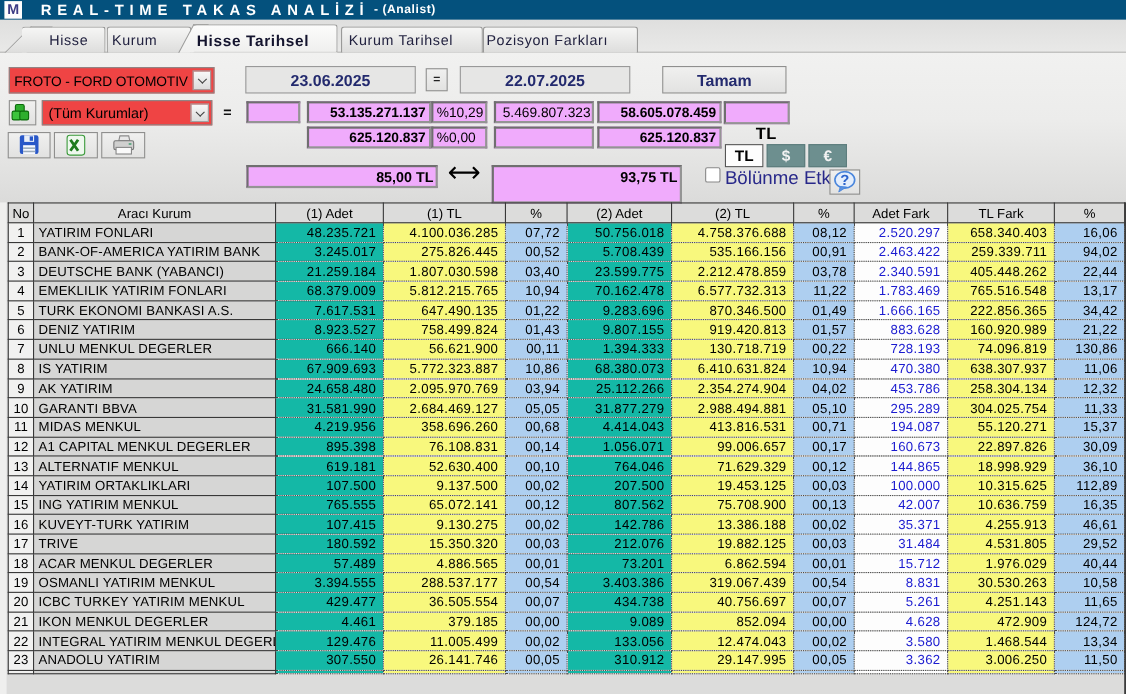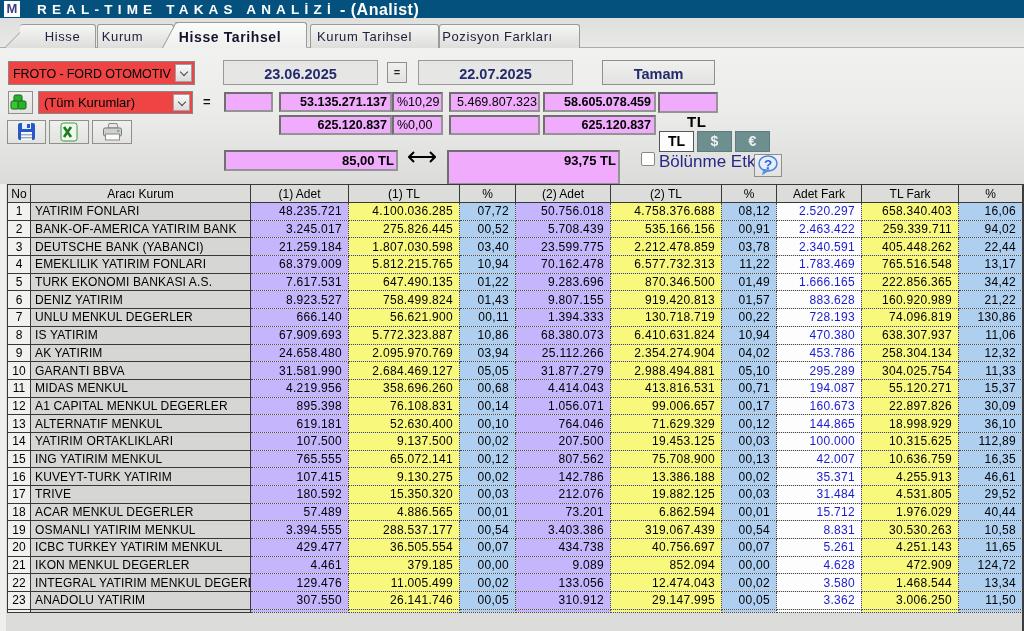--- a/index.html
+++ b/index.html
@@ -37,31 +37,31 @@
  font-size:12.5px;font-weight:bold;color:#000;text-align:right;padding-right:3px;}
 .fieldn{font-weight:normal;}
 
 table{border-collapse:collapse;table-layout:fixed;}
 td,th{overflow:hidden;white-space:nowrap;font-weight:normal;}
 th{font-size:12px;color:#000;border:1px solid #383838;background:#dcdcdb;
  height:18px;text-align:center;}
 td{font-size:12px;color:#000;height:17.7px;}
 td.no{background:#f1f1f0;border:1px solid #383838;text-align:center;}
 td.nm{background:#d6d6d5;border:1px solid #383838;padding-left:4px;letter-spacing:0.15px;}
-td.g{background:#c4b5fd;}
+td.g{background:#14b8a6;}
 td.y{background:#f8f87d;}
 td.b{background:#aecff0;}
 td.w{background:#fdfdfd;color:#1b1bd0;}
 td.num{text-align:right;padding-right:6px;letter-spacing:0.3px;}
 td.dot{border-right:1px dotted #4a4a4a;border-bottom:1px dotted #4a4a4a;}
 </style></head><body>
 <div class="abs" id="titlebar"></div>
 <div class="abs" id="micon">M</div>
 <div class="abs" id="title">REAL-TIME TAKAS ANALİZİ</div>
-<div class="abs" id="title2" style="left:340px;font-size:16px;letter-spacing:0.5px;">- (Analist)</div>
+<div class="abs" id="title2" style="left:340px;font-size:11px;letter-spacing:0.5px;">- (Analist)</div>
 
 <div class="abs" id="tabzone"></div>
 <div class="abs" id="tabline"></div>
 <div class="slant" style="left:4px;top:24px;width:20px;height:24px;transform:skewX(-45deg);"></div>
 <div class="tab" style="left:20px;width:76px;border-left:none;">
     <span style="position:relative;left:5px;">Hisse</span>
   </div>
 <div class="tab" style="left:97px;width:77px;">
     <span style="position:relative;left:-13px;">Kurum</span>
   </div>

